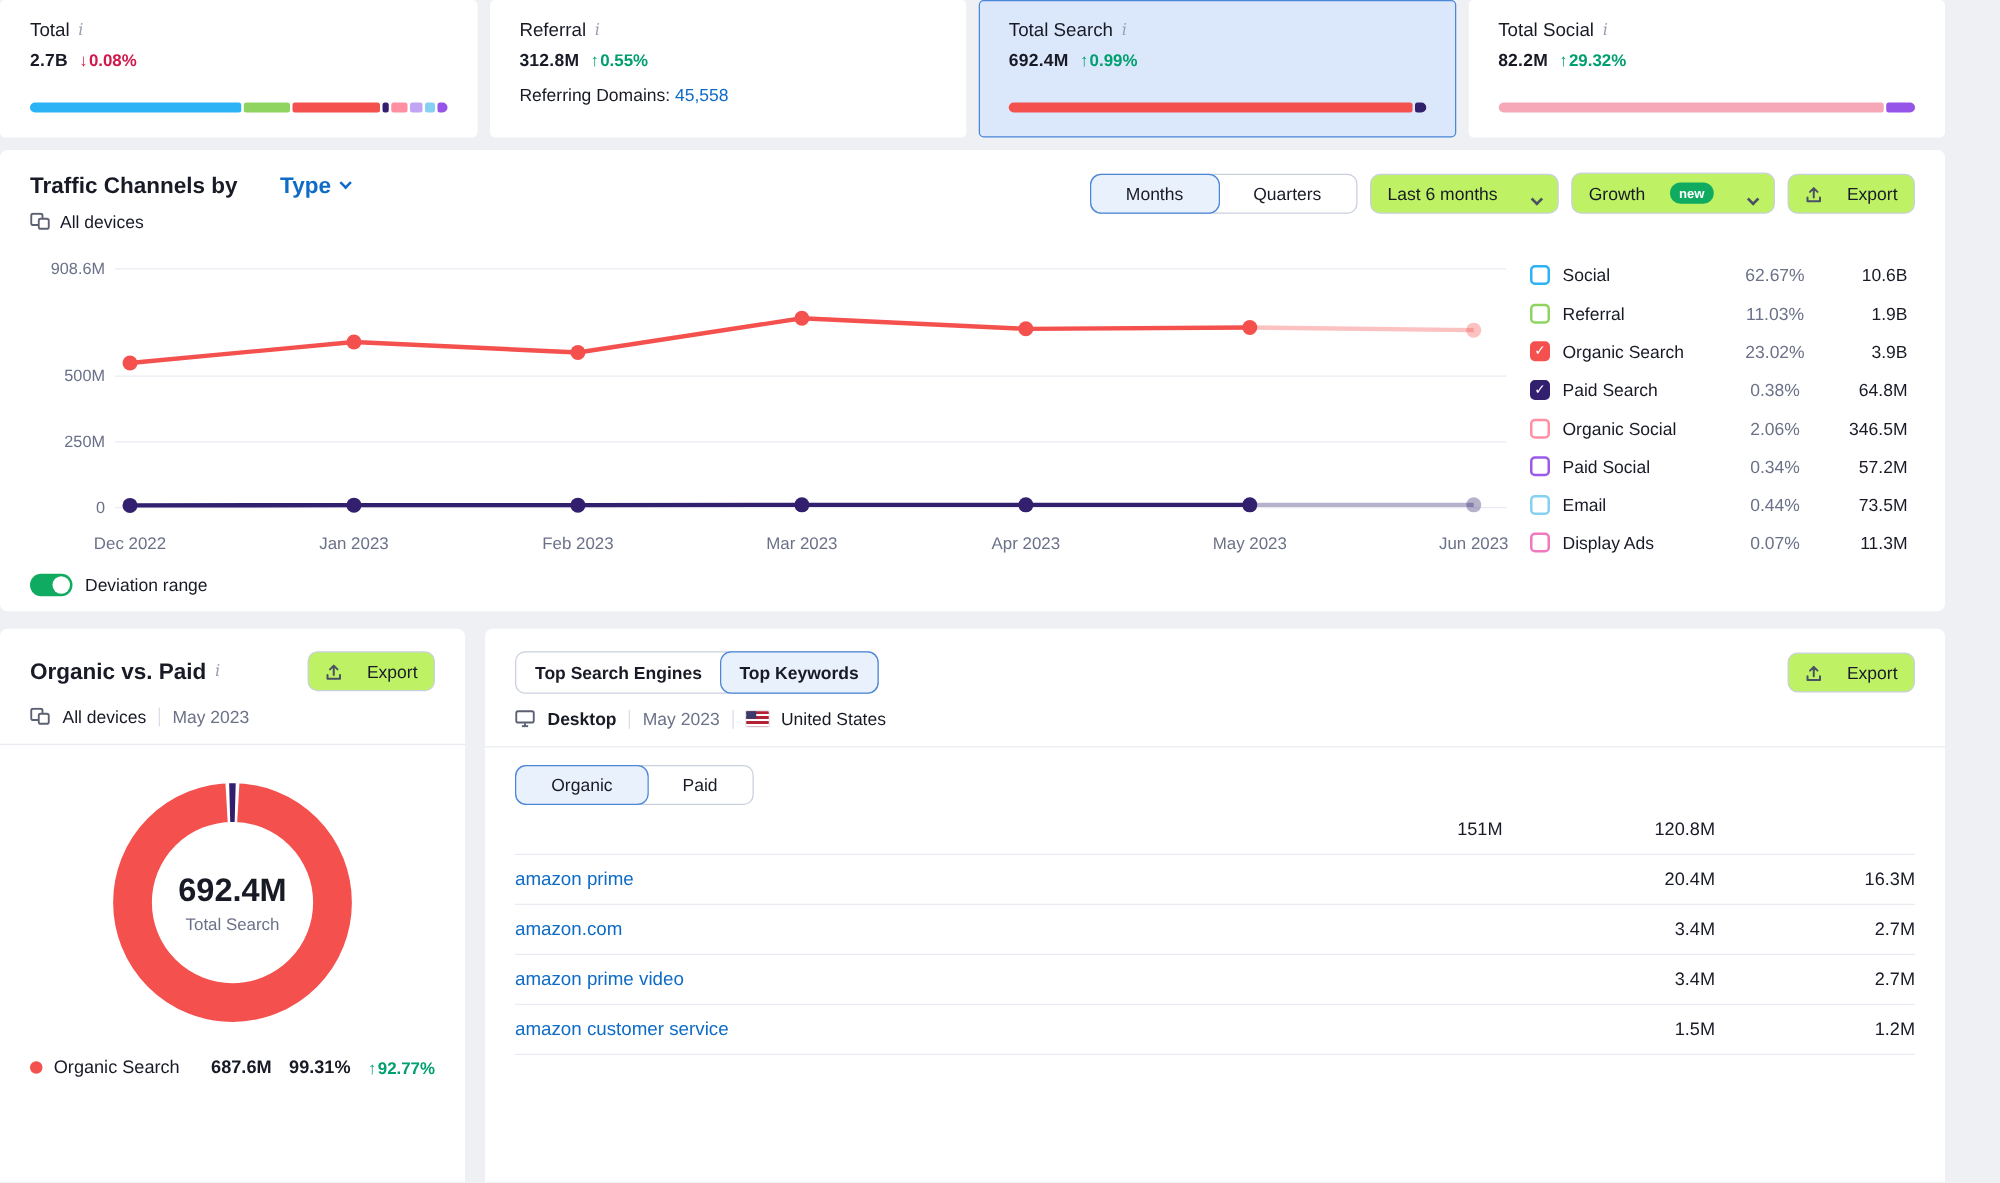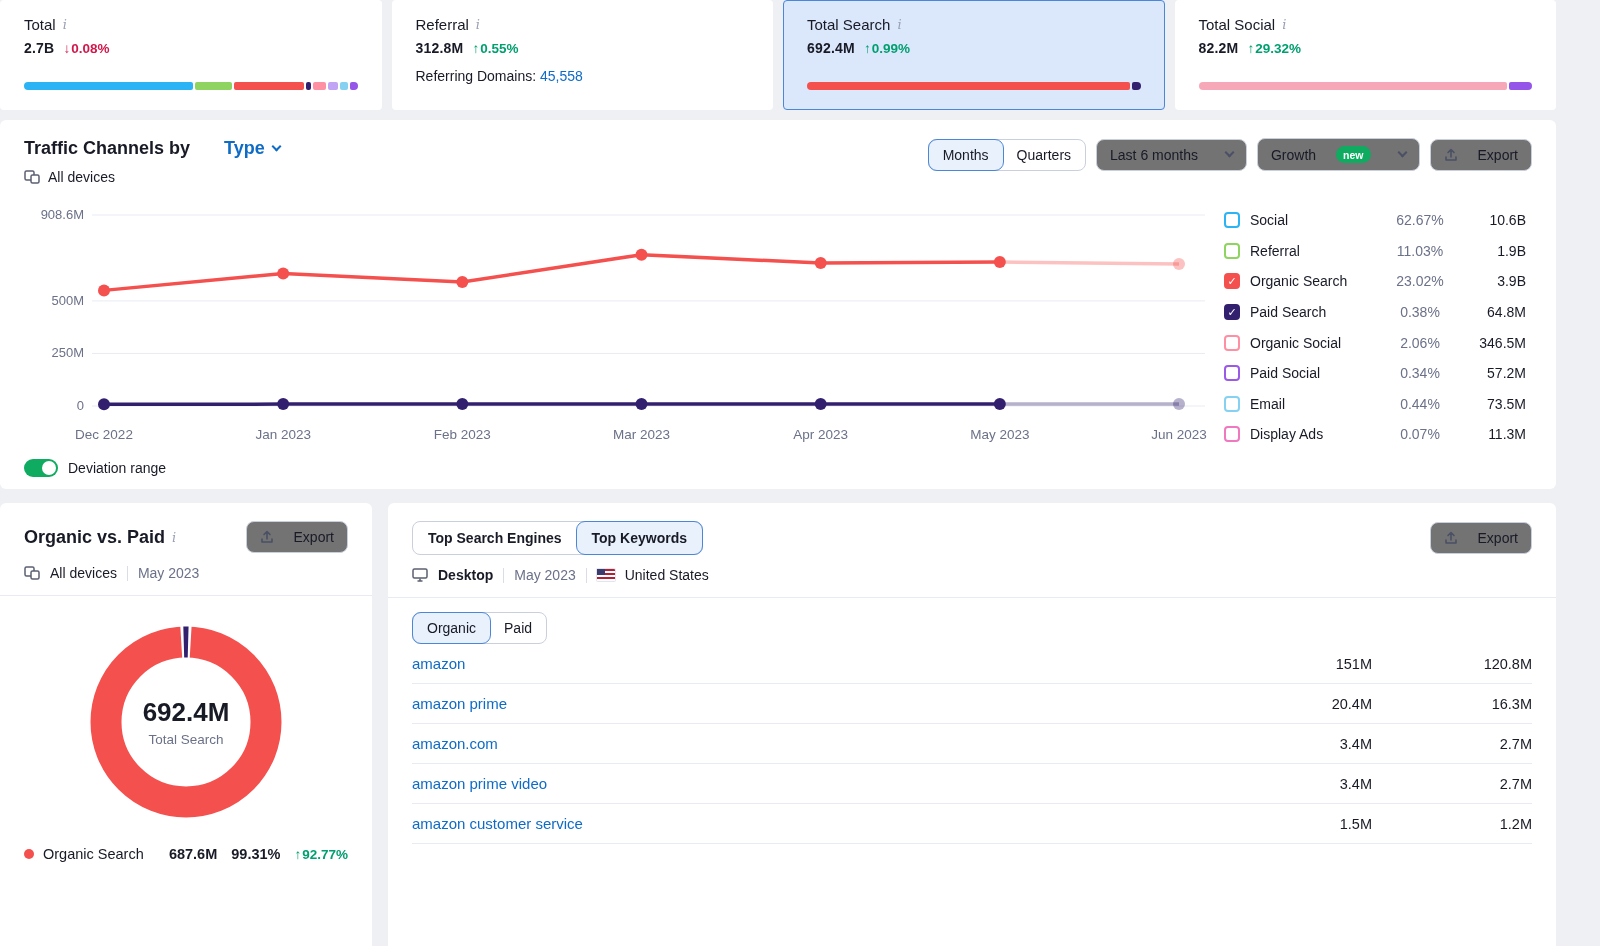--- a/index.html
+++ b/index.html
@@ -35,24 +35,24 @@
   .traffic{padding:18px 24px 12px;margin-bottom:14px;}
   .tp-head{display:flex;justify-content:space-between;align-items:flex-start;}
   h2{margin:0;font-size:18px;font-weight:bold;}
   .tp-title-row{display:flex;align-items:flex-end;gap:28px;}
   .type-dd{color:var(--link);font-size:18px;font-weight:bold;display:inline-flex;align-items:center;margin-left:6px;cursor:pointer;}
   .chev{display:inline-block;width:7px;height:7px;border-right:2px solid #4a5065;border-bottom:2px solid #4a5065;transform:rotate(45deg);margin-left:8px;margin-top:-4px;}
   .chev.blue{border-color:var(--link);}
   .devices-row{display:flex;align-items:center;gap:8px;margin-top:10px;font-size:14px;color:var(--text);}
   .tp-controls{display:flex;gap:10px;align-items:center;}
   .seg{display:inline-flex;border:1px solid var(--control-border);border-radius:8px;background:#fff;}
-  .seg-btn{border:none;background:none;padding:7px 14px;font-size:14px;font-family:inherit;color:var(--text);border-radius:8px;cursor:pointer;white-space:nowrap;}
+  .seg-btn{border:none;background:none;padding:7px 28px;font-size:14px;font-family:inherit;color:var(--text);border-radius:8px;cursor:pointer;white-space:nowrap;}
   .seg-btn.on{outline:1px solid var(--selected-border);background:#e9f1fc;}
   .seg.big .seg-btn{font-weight:bold;padding:8px 15px;}
-  .dd,.export{display:inline-flex;align-items:center;gap:20px;padding:7px 13px;border:1px solid var(--control-border);border-radius:8px;background:#737373;font-size:14px;font-family:inherit;color:var(--text);cursor:pointer;white-space:nowrap;}
+  .dd,.export{display:inline-flex;align-items:flex-end;gap:20px;padding:7px 13px;border:1px solid var(--control-border);border-radius:8px;background:#bef264;font-size:14px;font-family:inherit;color:var(--text);cursor:pointer;white-space:nowrap;}
   .badge-new{background:var(--toggle-on);color:#fff;font-size:10.5px;font-weight:bold;padding:2.5px 7px;border-radius:9px;}
   .chart-row{display:flex;margin-top:14px;}
   .chart-svg{flex:none;}
   .chart-svg text{font-family:"Liberation Sans",sans-serif;}
   .legend{width:302px;margin-left:4px;padding-top:6px;}
   .lg-row{display:grid;grid-template-columns:26px 1fr 64px 74px;align-items:center;height:30.6px;font-size:14px;cursor:pointer;}
   .cb{width:16px;height:16px;border:2px solid;border-radius:4px;color:#fff;font-size:11px;line-height:11px;display:flex;align-items:center;justify-content:center;}
   .lg-pct{text-align:center;color:var(--muted);}
   .lg-val{text-align:right;color:var(--text);}
   .dev-range{display:flex;align-items:center;gap:10px;margin-top:8px;font-size:14px;}
@@ -388,21 +388,20 @@
         <span>United States</span>
       </div>
 
       <div class="seg filter-seg">
         <button class="seg-btn on">Organic</button>
         <button class="seg-btn">Paid</button>
       </div>
 
       <div>
           <div class="krow">
-            <a class="kw-link" href="#">amazon</a>
             <span class="cell-num">151M</span>
             <span class="cell-num">120.8M</span>
           </div>
           <div class="krow">
             <a class="kw-link" href="#">amazon prime</a>
             <span class="cell-num">20.4M</span>
             <span class="cell-num">16.3M</span>
           </div>
           <div class="krow">
             <a class="kw-link" href="#">amazon.com</a>

